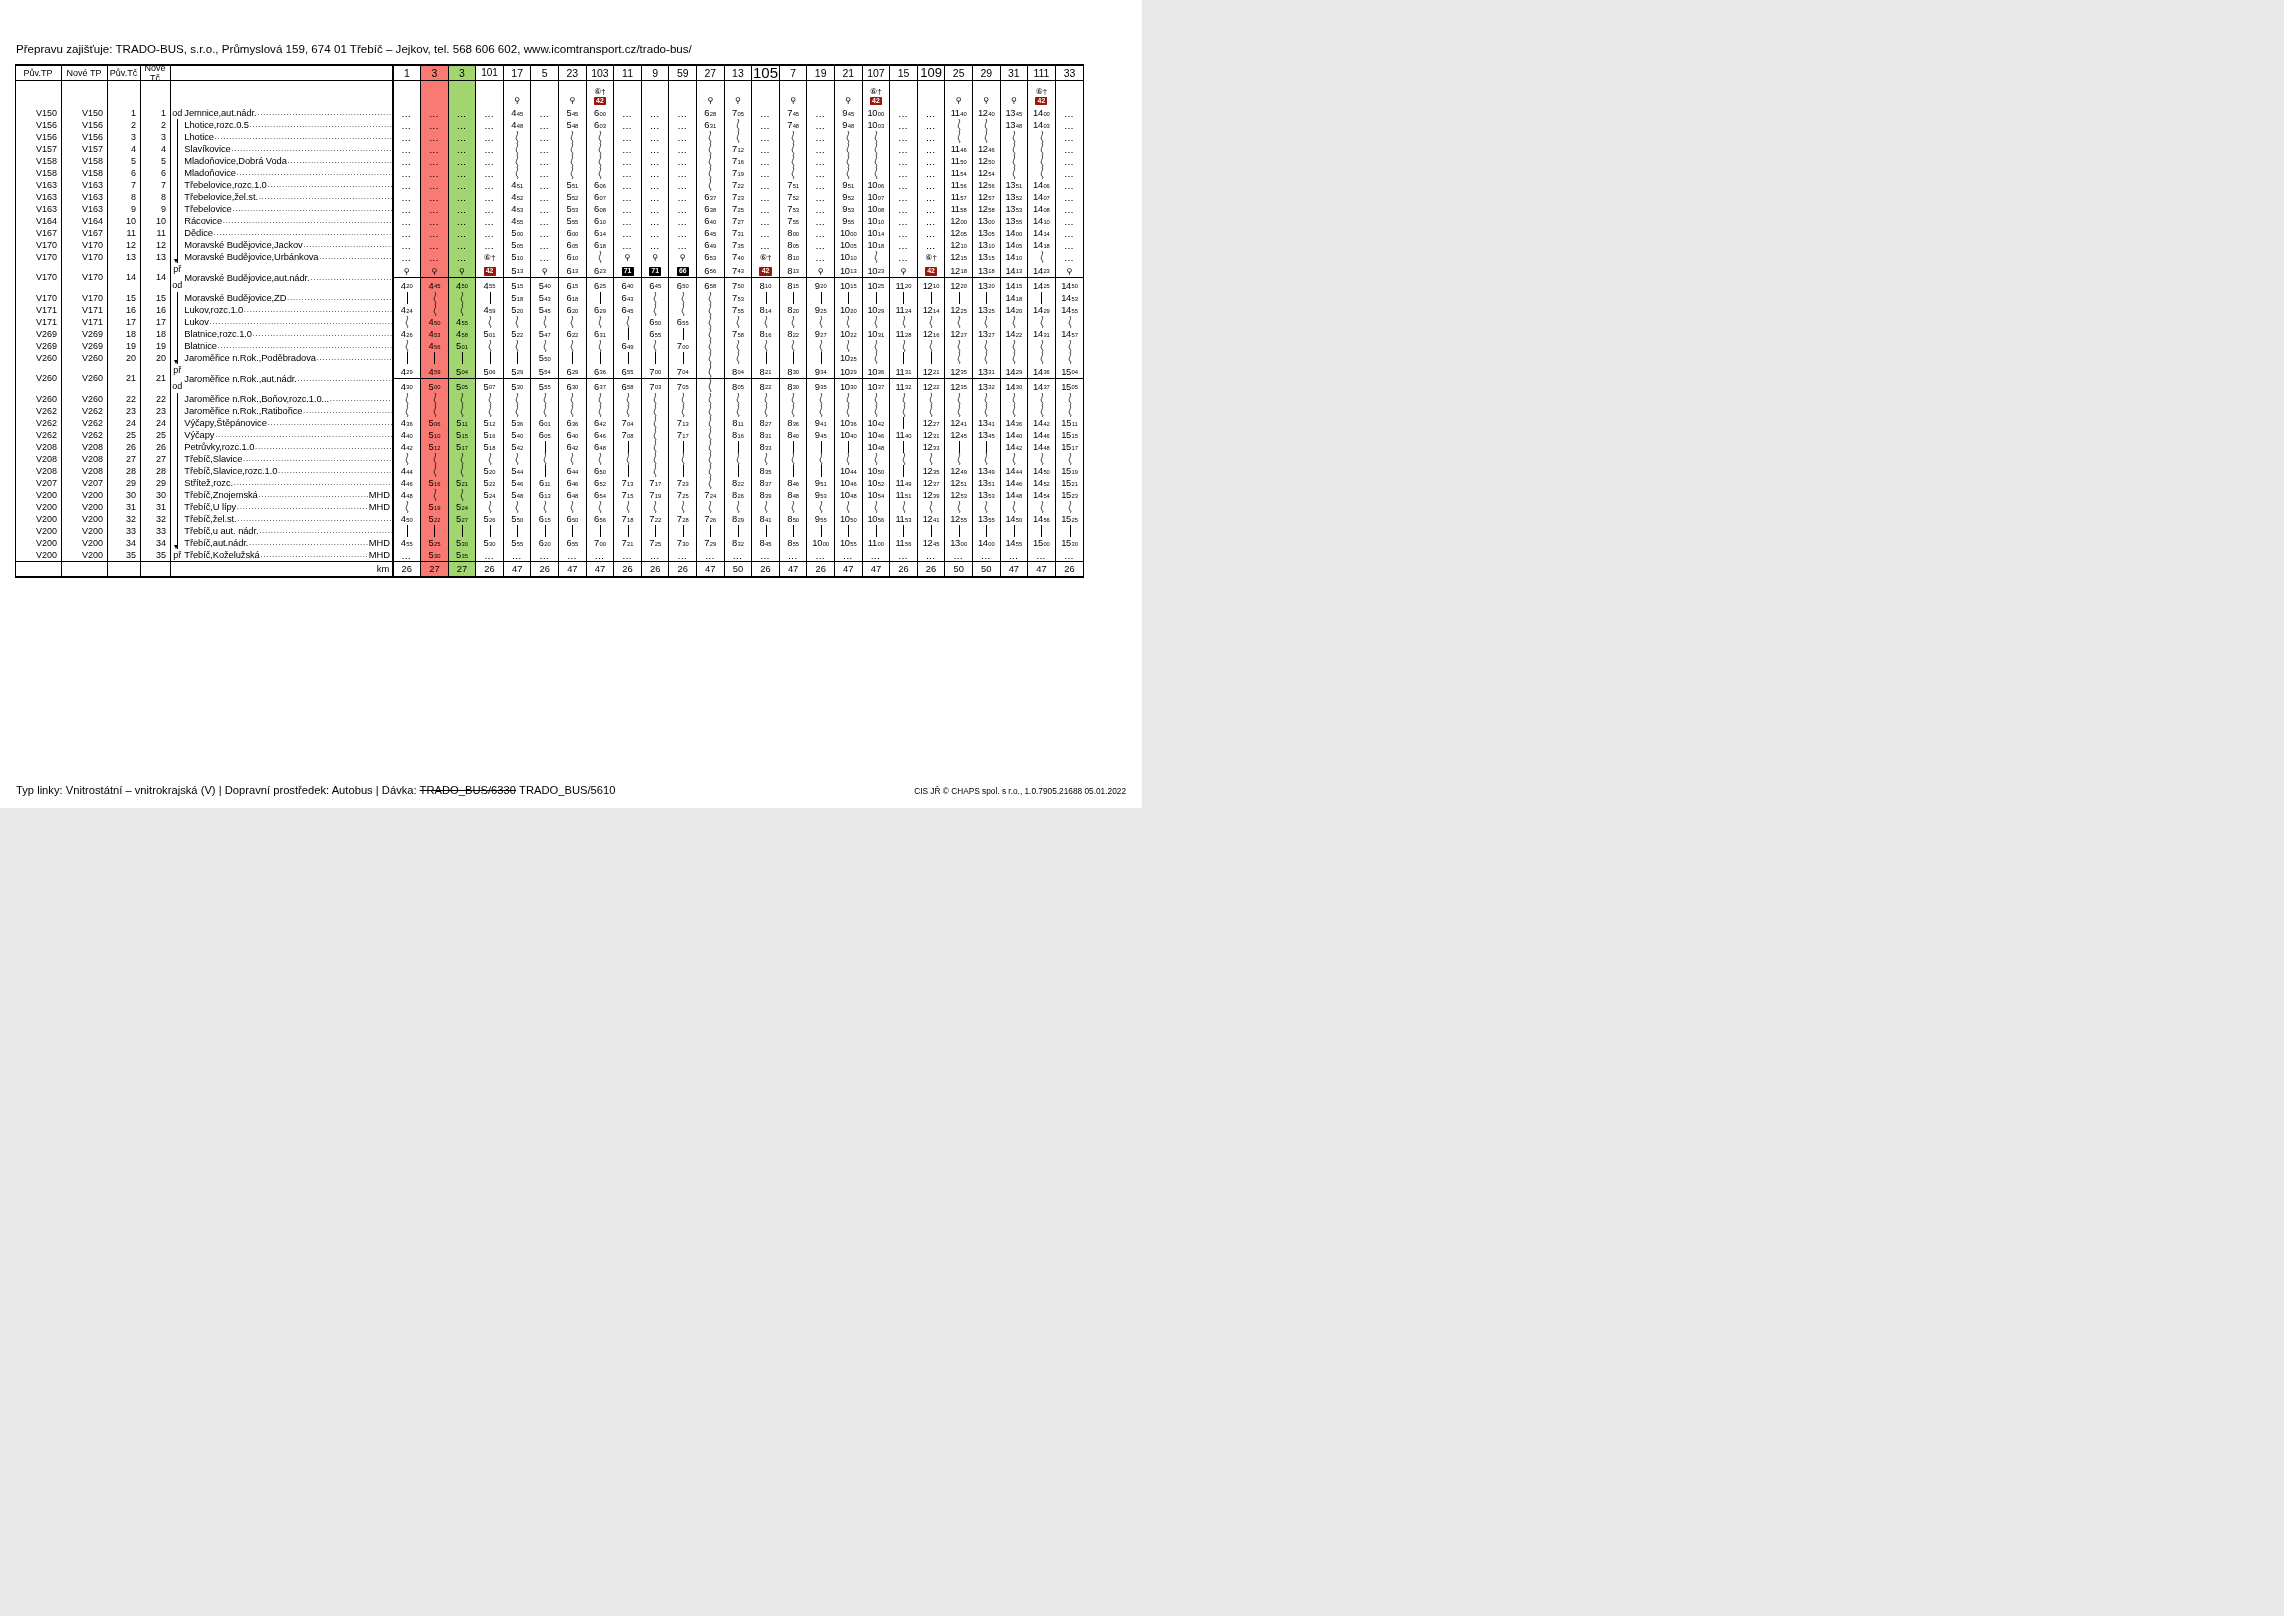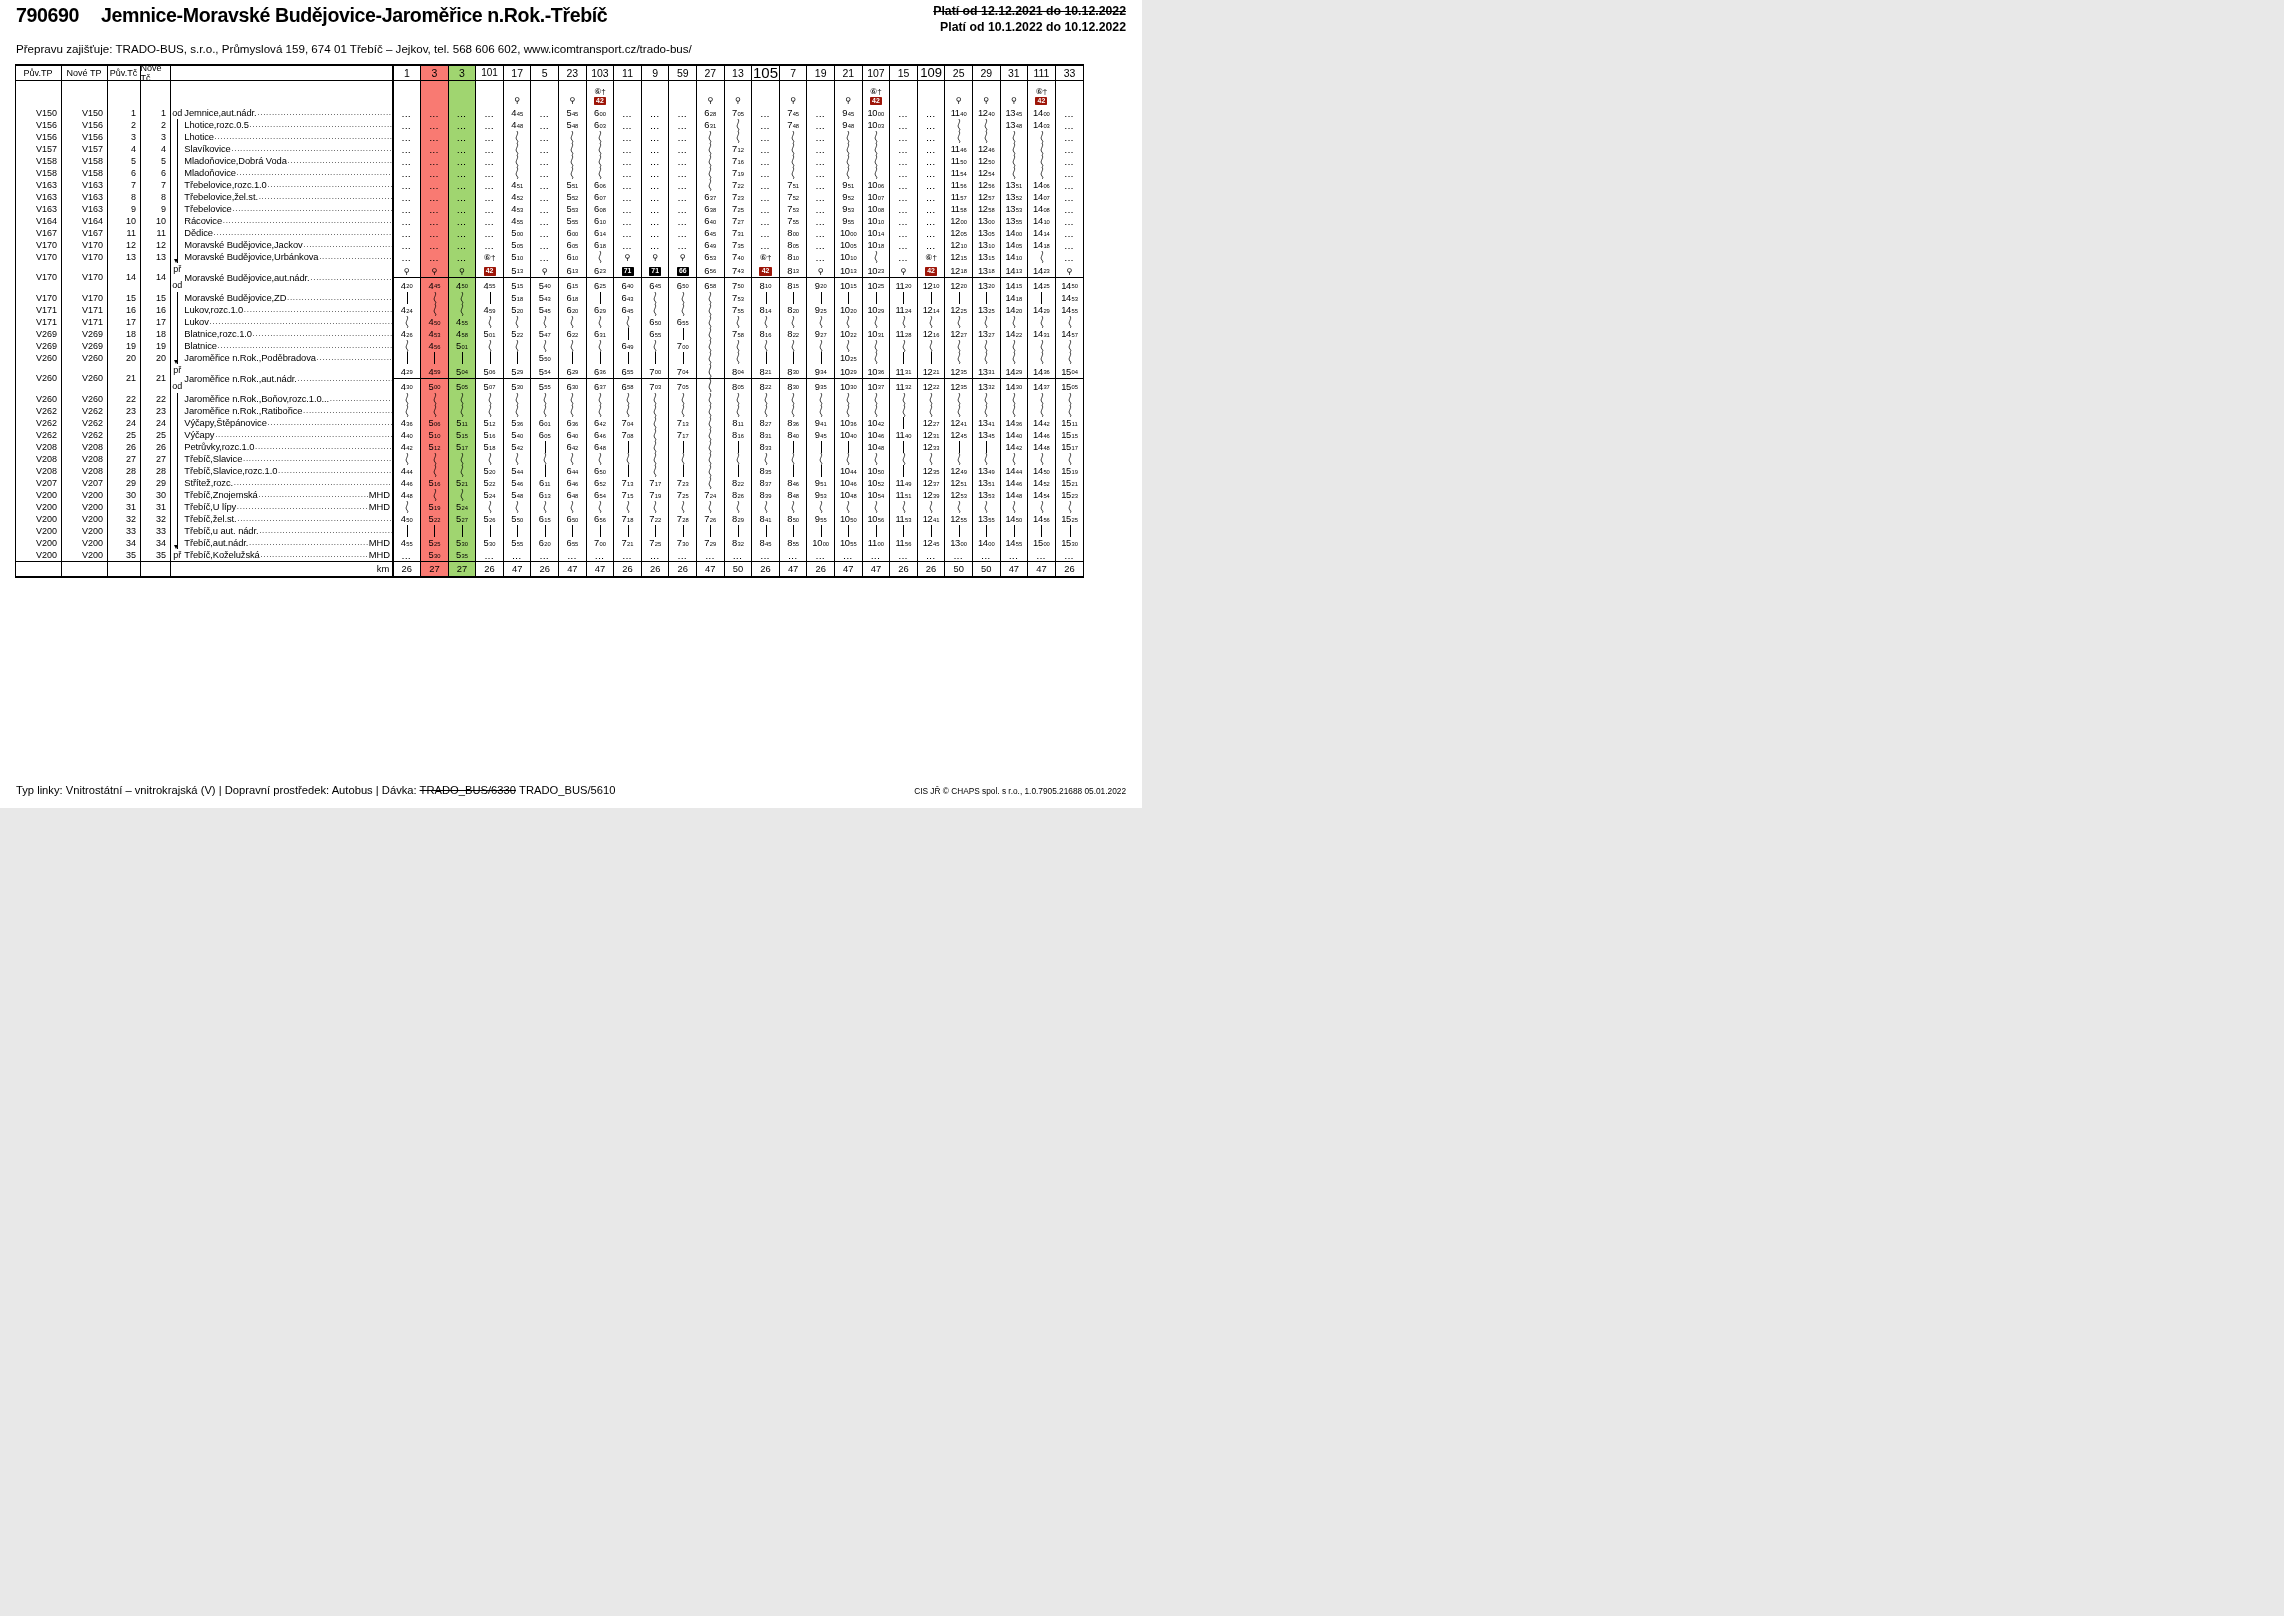--- a/index.html
+++ b/index.html
@@ -24,21 +24,21 @@
   .nm{font-size:9.4px;white-space:nowrap;letter-spacing:-0.1px;}
   .ldr{flex:1;overflow:hidden;white-space:nowrap;font-size:8px;letter-spacing:0.7px;padding:0 0.7px;}
   .sfx{font-size:9.4px;padding-right:1.5px;}
   .tc{width:27.6px;box-sizing:border-box;border-right:0.7px solid #000;position:relative;
       display:flex;justify-content:center;align-items:flex-end;overflow:hidden;padding-bottom:0.7px;}
   .r .tc:last-child{border-right:none;}
   .hl-r{background:#F97A72;}
   .hl-g{background:#A0D570;}
   
   .hrow{height:13.8px;border-bottom:0.7px solid #000;}
-  .hrow .lc,.hrow .tc{align-items:center;padding-bottom:0;}
+  .hrow .lc,.hrow .tc{align-items:center;padding-bottom:0;text-align:center;}
   .hrow .lc{justify-content:center;padding-right:0;font-size:9px;}
   .hrow .tc{font-size:10.5px;}
   .syrow{height:26px;}
   .syrow .tc{flex-direction:column;justify-content:flex-end;align-items:center;padding-bottom:1.5px;gap:0.7px;}
   
   .trow{height:12px;}
   .srow{height:29px;}
   .kmrow{height:13.8px;border-top:1.5px solid #000;}
   .kmrow .tc{align-items:center;font-size:9.4px;padding-bottom:0;}
   .kmrow .st{justify-content:flex-end;padding-right:2.2px;font-size:9.4px;}
@@ -69,28 +69,20 @@
   
   #footer{position:absolute;left:16px;right:16px;top:784px;display:flex;align-items:baseline;}
   #footer .fl{font-size:11.2px;}
   #footer .fl .strike{text-decoration:line-through;}
   #footer .fr{margin-left:auto;font-size:8.3px;}
 </style>
 </head>
 <body>
 
 <div id="page">
-  <div id="titlebar">
-    <span id="line-no">790690</span>
-    <span id="line-title">Jemnice-Moravské Budějovice-Jaroměřice n.Rok.-Třebíč</span>
-    <div id="validity">
-      <div class="old">Platí od 12.12.2021 do 10.12.2022</div>
-      <div class="new">Platí od 10.1.2022 do 10.12.2022</div>
-    </div>
-  </div>
   <div id="operator">Přepravu zajišťuje:  TRADO-BUS, s.r.o., Průmyslová 159, 674 01 Třebíč – Jejkov, tel. 568 606 602, www.icomtransport.cz/trado-bus/</div>
 
   <div id="tbl">
       <div class="r hrow">
         <div class="lc w1">Pův.TP</div>
         <div class="lc w2">Nové TP</div>
         <div class="lc w3">Pův.Tč</div>
         <div class="lc w4">Nové Tč</div>
         <div class="st"></div>
         <div class="tc">

